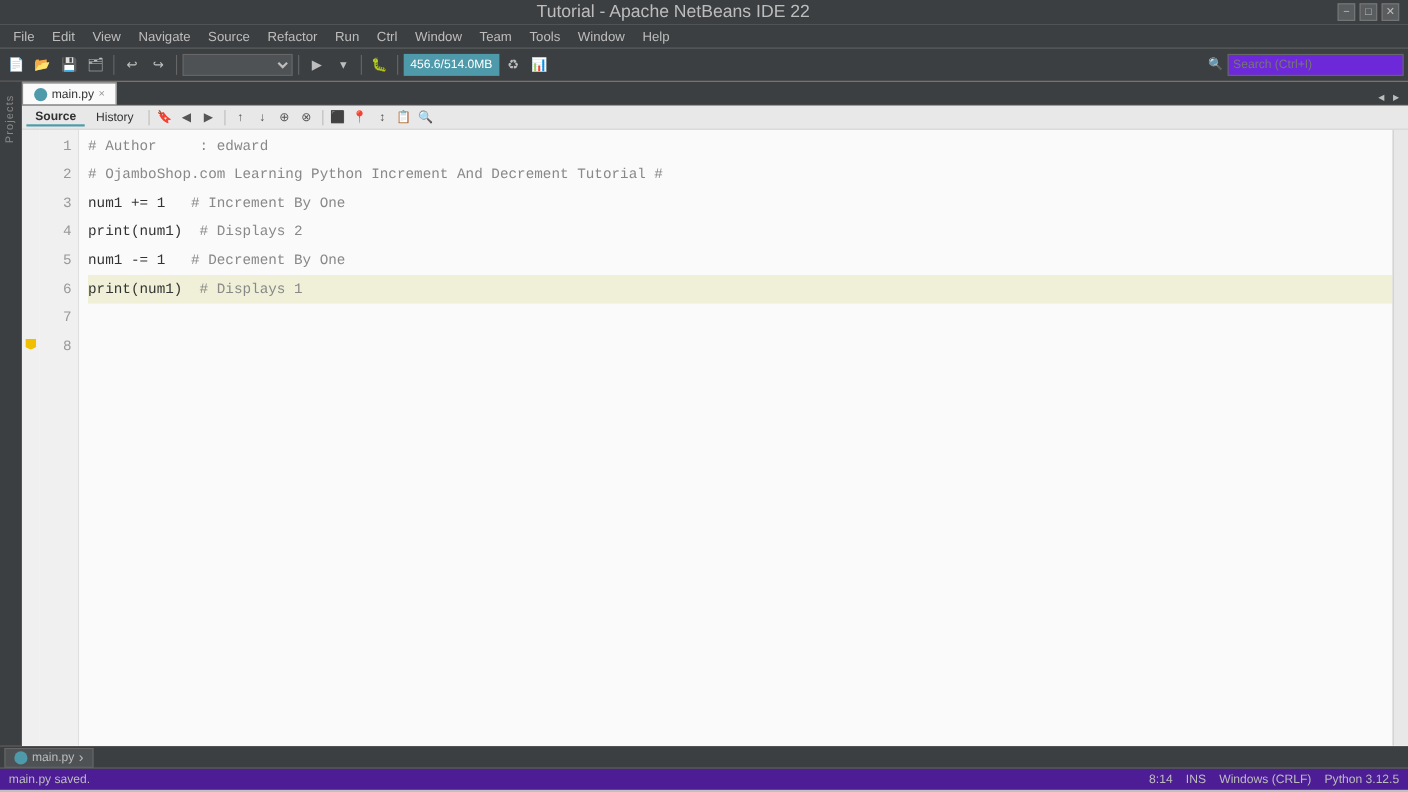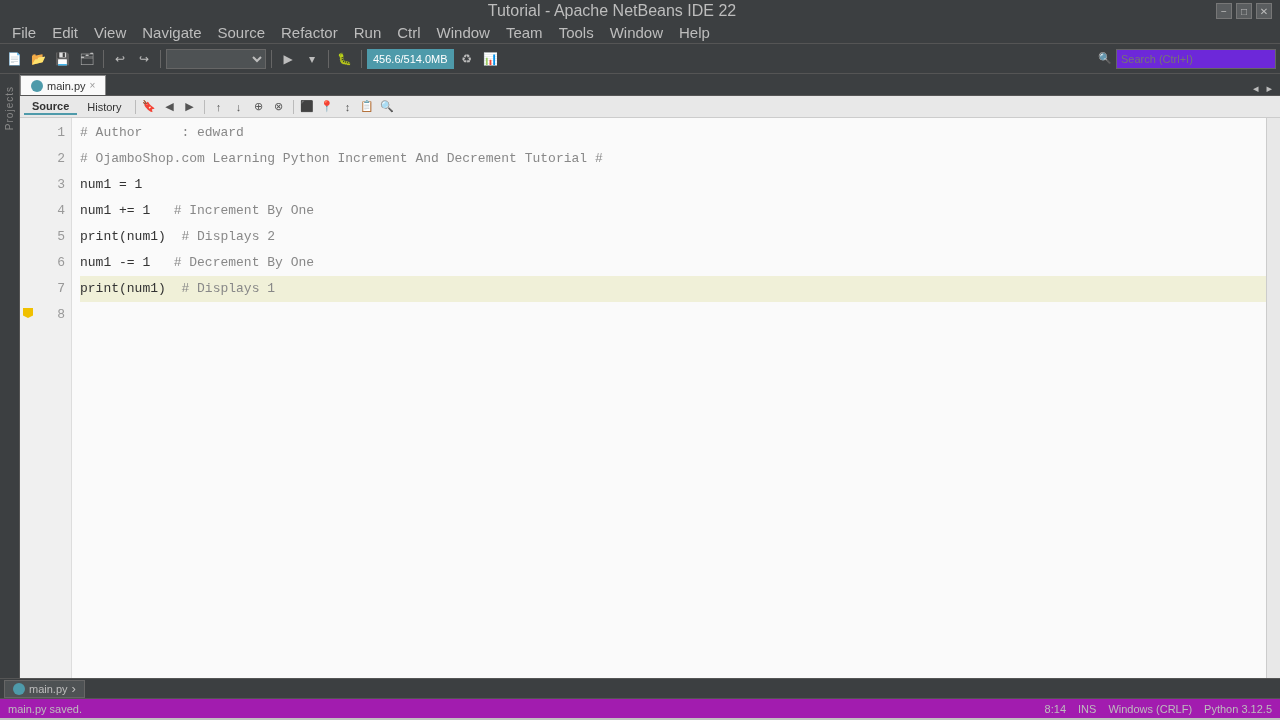--- a/index.html
+++ b/index.html
@@ -27,23 +27,23 @@
       display: flex; align-items: center; justify-content: center;
       cursor: pointer;
     }
 
     
     .menu-bar {
       background: #3c3f41;
       color: #bdbdbd;
       height: 22px;
       display: flex;
-      align-items: flex-end;
-      padding: 0 4px;
-      font-size: 15px;
+      align-items: center;
+      padding: 0 4px;
+      font-size: 12px;
       border-bottom: 1px solid #555;
     }
     .menu-item {
       padding: 2px 8px;
       cursor: pointer;
       color: #bdbdbd;
     }
 
     
     .toolbar {
@@ -281,21 +281,21 @@
 
     
     .right-scroll {
       width: 14px;
       background: #e8e8e8;
       border-left: 1px solid #ccc;
     }
 
     
     .status-bar {
-      background: #a21caf;
+      background: #4c1d95;
       color: #bdbdbd;
       height: 20px;
       display: flex;
       align-items: center;
       padding: 0 8px;
       font-size: 11px;
       justify-content: space-between;
       border-top: 1px solid #555;
     }
     .status-left { display: flex; gap: 12px; align-items: center; }
@@ -449,23 +449,20 @@
       </div>
 
       <div class="code-content">
         <div class="code-line">
           <span class="c-gray"># Author     : edward</span>
         </div>
         <div class="code-line">
           <span class="c-gray"># OjamboShop.com Learning Python Increment And Decrement Tutorial #</span>
         </div>
         <div class="code-line">
-          <span class="c-black">num1 = 1</span>
-        </div>
-        <div class="code-line">
           <span class="c-black">num1 += 1   </span><span class="c-gray"># Increment By One</span>
         </div>
         <div class="code-line">
           <span class="c-black">print(num1)  </span><span class="c-gray"># Displays 2</span>
         </div>
         <div class="code-line">
           <span class="c-black">num1 -= 1   </span><span class="c-gray"># Decrement By One</span>
         </div>
         <div class="code-line highlighted">
           <span class="c-black">print(num1)  </span><span class="c-gray"># Displays 1</span>

